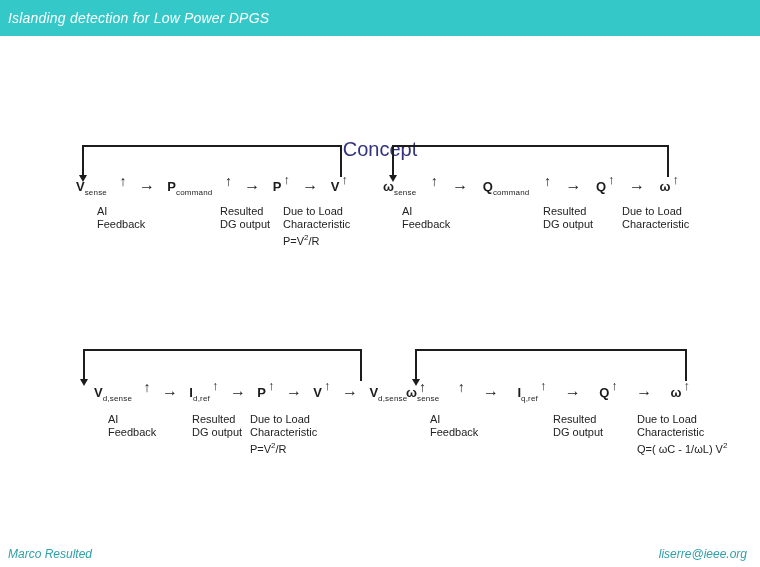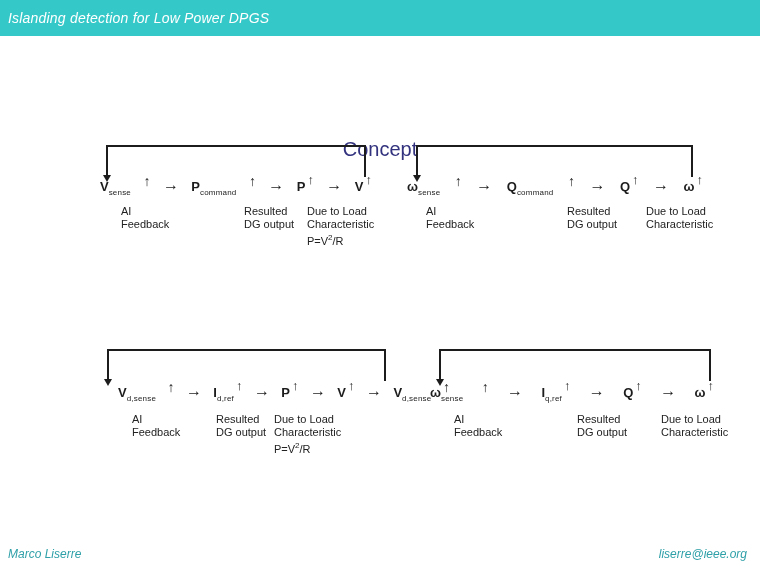--- a/index.html
+++ b/index.html
@@ -21,21 +21,21 @@
   }
   .section{
     position:absolute;left:0;width:100%;text-align:center;
     font-size:20px;color:var(--heading);
   }
   .section.concept{top:108px;margin-top:30px;}
   .section.dq{top:288px;}
   .footer-left{position:absolute;left:8px;bottom:6px;font-style:italic;font-size:12px;color:var(--footer);}
   .footer-right{position:absolute;right:13px;bottom:6px;font-style:italic;font-size:12px;color:var(--footer);margin-left:40px;}
 
-  .chain{position:absolute;height:115px;color:var(--ink);margin-left:24px;}
+  .chain{position:absolute;height:115px;color:var(--ink);}
   .c0{left:70px;top:143px;width:290px;}
   .c1{left:383px;top:143px;width:370px;}
   .c2{left:62px;top:347px;width:350px;}
   .c3{left:405px;top:347px;width:355px;}
 
   .loop{position:absolute;top:2px;height:30px;
     border-top:2px solid var(--ink);border-left:2px solid var(--ink);border-right:2px solid var(--ink);}
   .c0 .loop{left:12px;width:256px;}
   .c1 .loop{left:9px;width:273px;}
   .c2 .loop{left:21px;width:275px;}
@@ -183,18 +183,19 @@
         <div>AI</div>
         <div>Feedback</div>
       </div>
       <div class="lbl lbl1">
         <div>Resulted</div>
         <div>DG output</div>
       </div>
       <div class="lbl lbl2">
         <div>Due to Load</div>
         <div>Characteristic</div>
-      </div>
-    </div>
-
-  <div class="footer-left">Marco Liserre</div>
+        <div class="formula">Q=( ωC - 1/ωL) V<sup>2</sup></div>
+      </div>
+    </div>
+
+  <div class="footer-left">Marco Resulted</div>
   <div class="footer-right">liserre@ieee.org</div>
 </div>
 
 </body></html>

